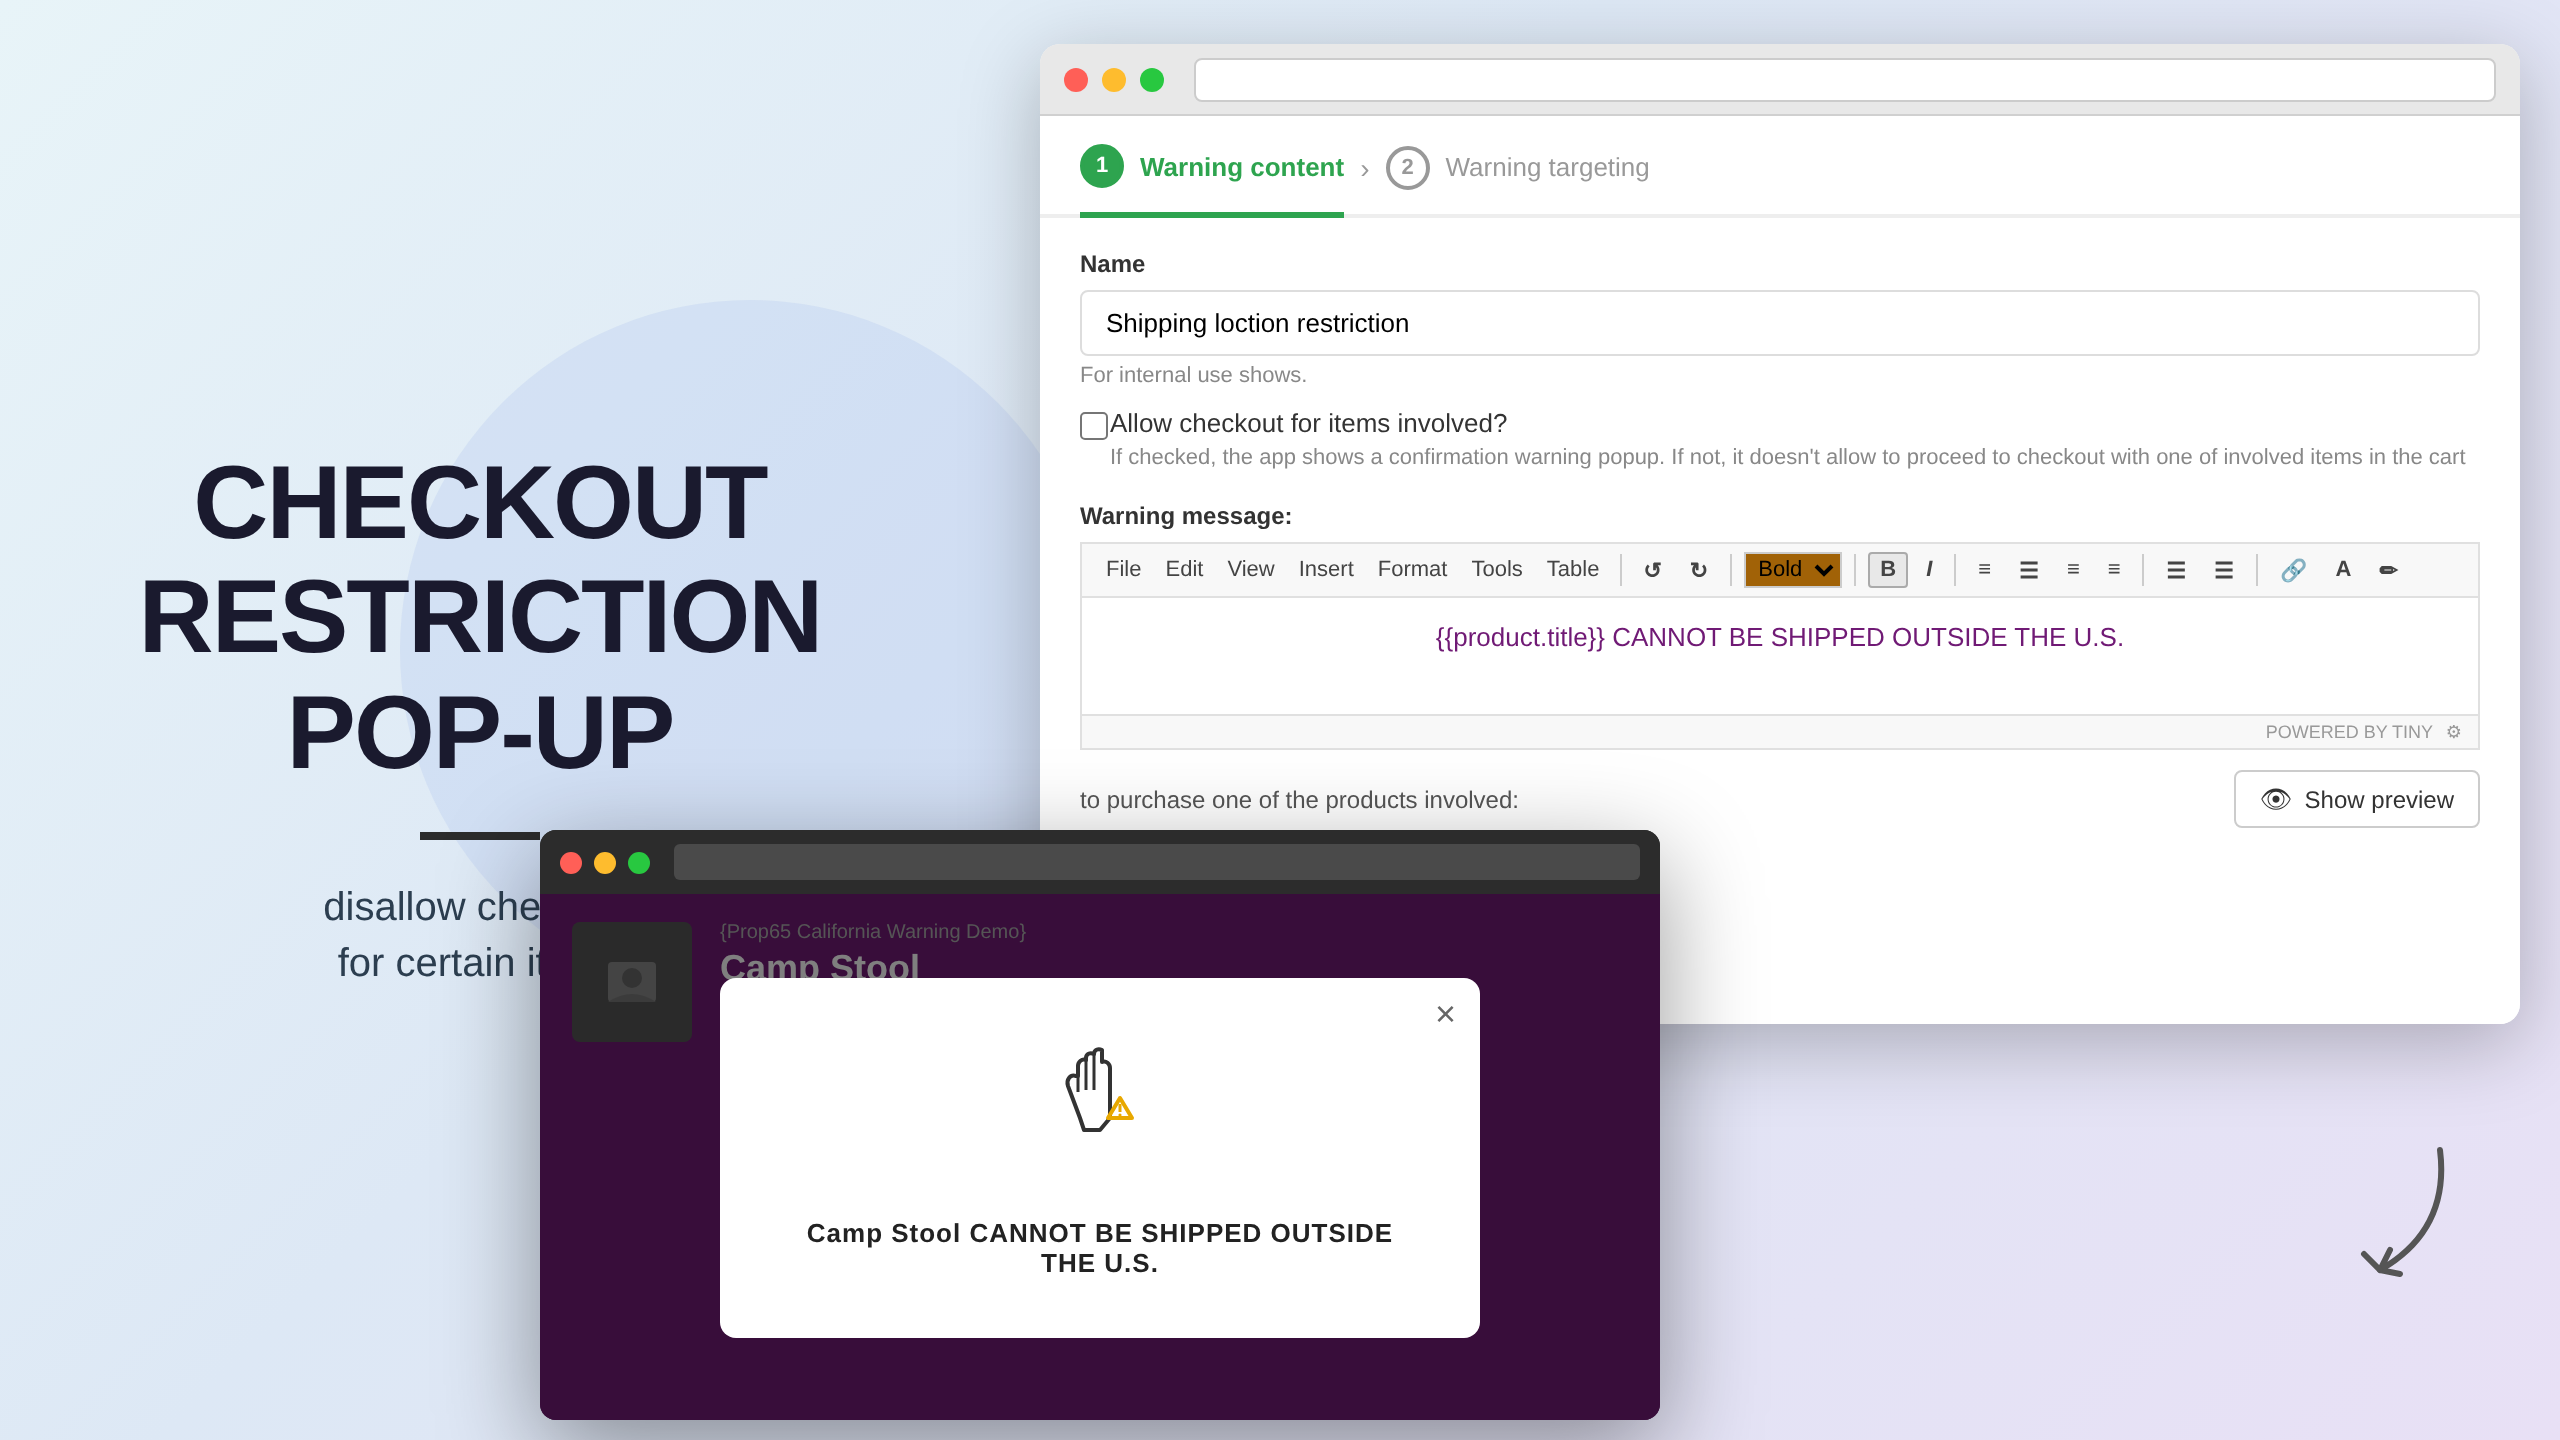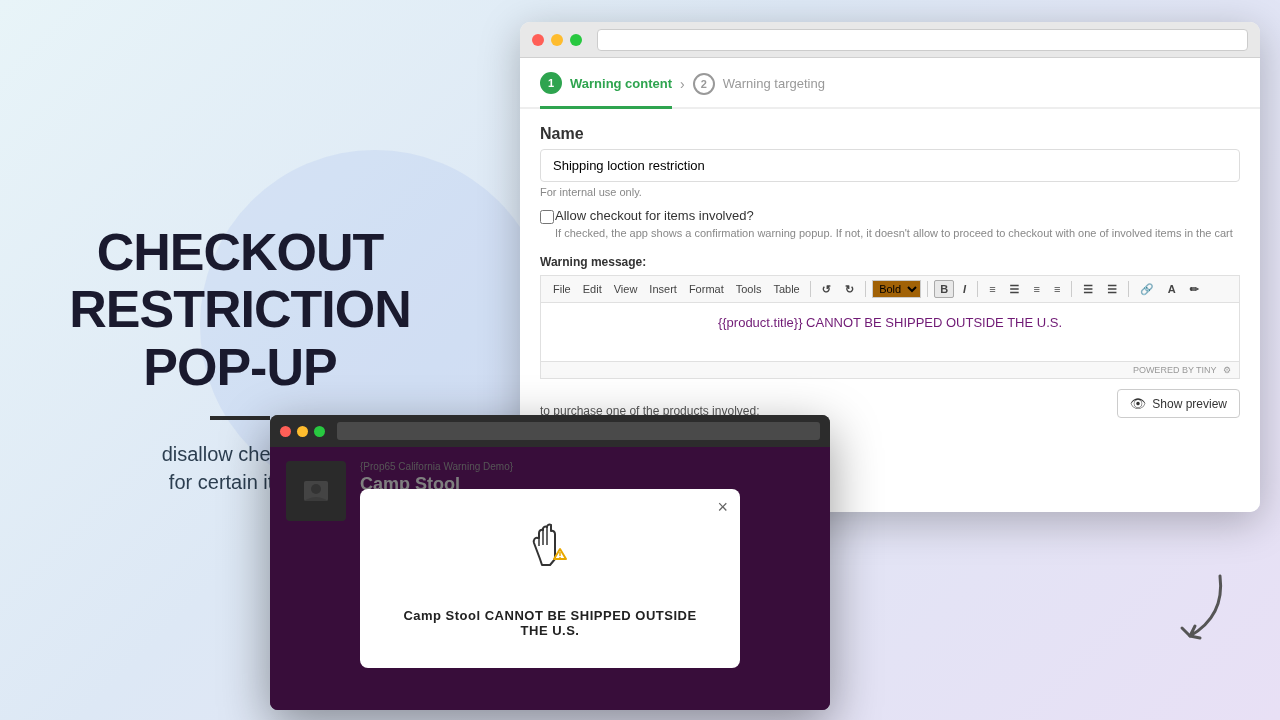--- a/index.html
+++ b/index.html
@@ -175,21 +175,21 @@
     .step-item.inactive .step-label {
       color: #999;
     }
 
     
     .form-area {
       padding: 16px 20px;
     }
 
     .field-label {
-      font-size: 16px;
+      font-size: 12px;
       font-weight: 600;
       color: #333;
       margin-bottom: 6px;
     }
 
     .text-input {
       width: 100%;
       padding: 8px 12px;
       border: 1px solid #ddd;
       border-radius: 4px;
@@ -293,21 +293,21 @@
       border-top: none;
       text-align: right;
       padding: 3px 8px;
       font-size: 9px;
       color: #999;
     }
 
     .form-bottom {
       display: flex;
       justify-content: space-between;
-      align-items: flex-end;
+      align-items: center;
       margin-top: 10px;
     }
 
     .purchase-text {
       font-size: 12px;
       color: #555;
     }
 
     .show-preview-btn {
       display: flex;
@@ -489,21 +489,21 @@
       <span class="step-separator">›</span>
       <div class="step-item inactive">
         <div class="step-circle">2</div>
         <span class="step-label">Warning targeting</span>
       </div>
     </div>
 
     <div class="form-area">
       <div class="field-label">Name</div>
       <input class="text-input" type="text" value="Shipping loction restriction" style="">
-      <div class="hint-text">For internal use only.</div>
+      <div class="hint-text">For internal use shows.</div>
 
       <div class="checkbox-row">
         <input type="checkbox" class="checkbox-input" style="">
         <div>
           <div class="checkbox-label">Allow checkout for items involved?</div>
           <div class="checkbox-desc">If checked, the app shows a confirmation warning popup. If not, it doesn't allow to proceed to checkout with one of involved items in the cart</div>
         </div>
       </div>
 
       <div class="warning-msg-label">Warning message:</div>

